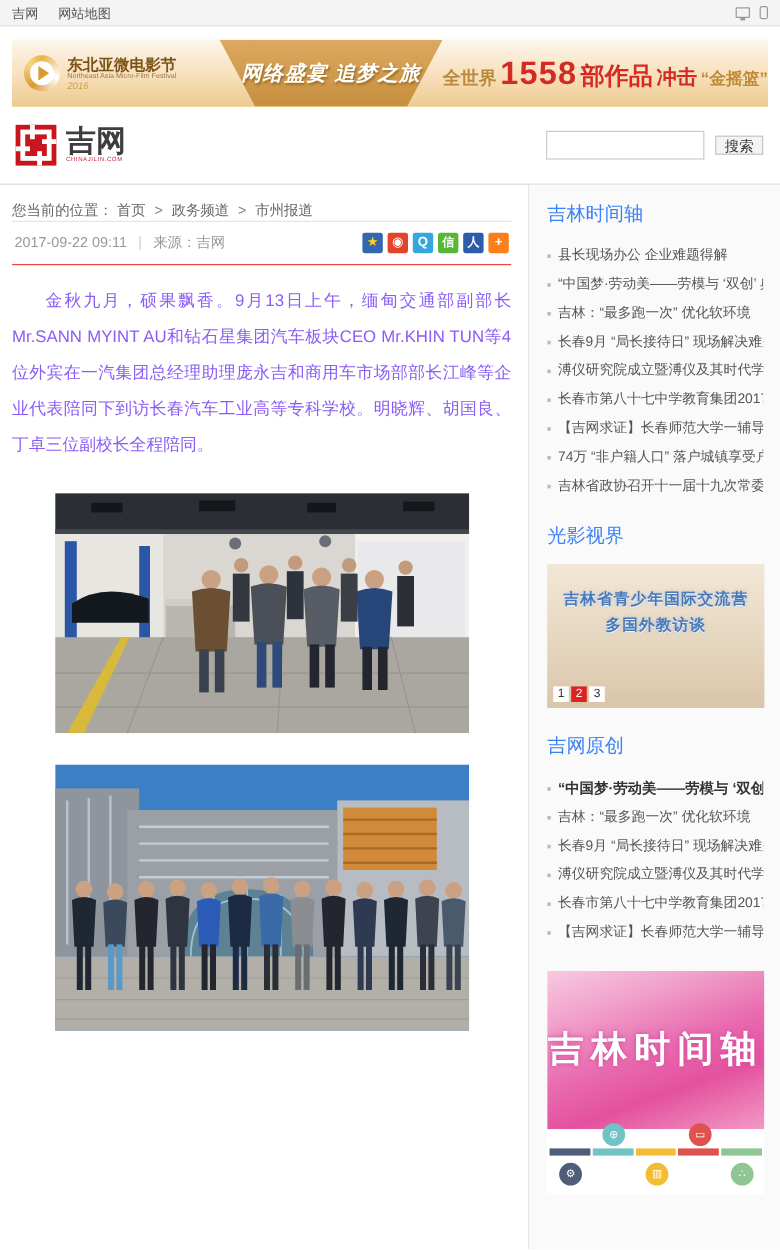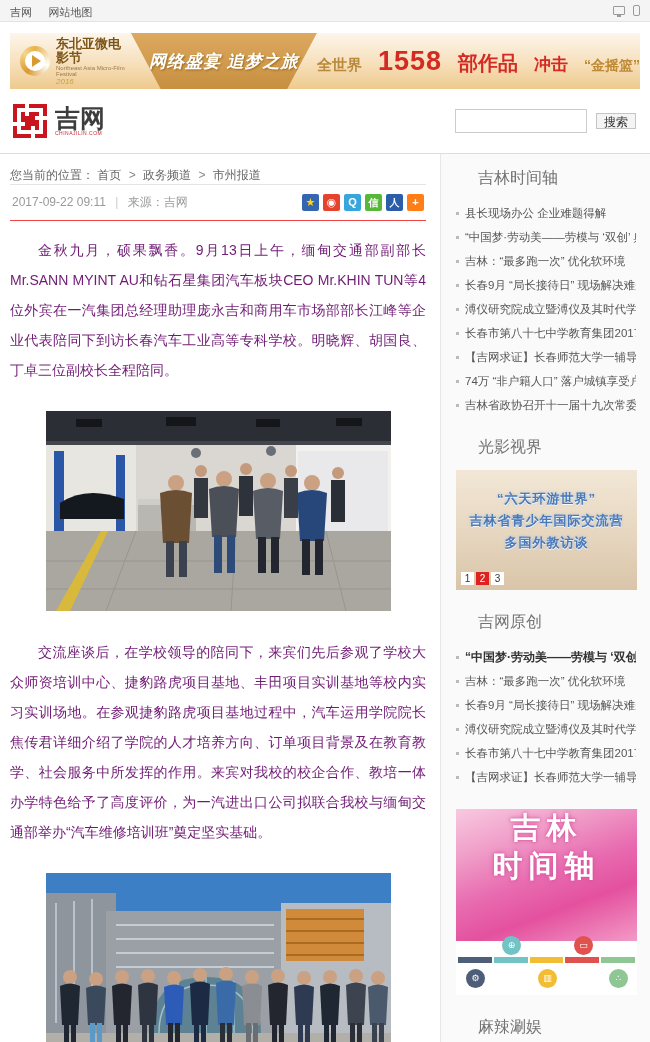--- a/index.html
+++ b/index.html
@@ -28,21 +28,21 @@
   .swirl::after { content:""; position:absolute; left:12px; top:9px; border-left:9px solid #d99a30;
     border-top:6px solid transparent; border-bottom:6px solid transparent; }
   .fest-name { font-size:13px; font-weight:bold; color:#7d5418; line-height:14px; }
   .fest-en { font-size:6px; color:#9a7a4a; }
   .fest-year { font-size:8px; font-style:italic; color:#caa040; }
   .ribbon { height:100%; width:186px; flex:0 0 auto; display:flex; align-items:center; justify-content:center;
     background:linear-gradient(180deg,#dca95f,#c78f3f);
     clip-path:polygon(0 0,100% 0,84% 100%,16% 100%); }
   .ribbon span { color:#fff; font-weight:bold; font-style:italic; font-size:17px; letter-spacing:1px;
     text-shadow:1px 1px 2px #9a6a20; }
-  .tagline { flex:1; display:flex; align-items:baseline; justify-content:center; gap:16px; white-space:nowrap; }
+  .tagline { flex:1; display:flex; align-items:baseline; justify-content:center; gap:3px; white-space:nowrap; }
   .tg-pre { font-size:15px; color:#b98a3c; font-weight:bold; }
   .tg-num { font-size:27px; color:#d42a24; font-weight:bold; letter-spacing:1px; }
   .tg-mid { font-size:20px; color:#d42a24; font-weight:bold; }
   .tg-hit { font-size:17px; color:#d42a24; font-weight:bold; }
   .tg-suf { font-size:14px; color:#bf8a35; font-weight:bold; }
   
   .siteheader { height:64px; display:flex; align-items:center; justify-content:space-between; padding:0 14px 0 12px; }
   .logo { display:flex; align-items:center; gap:7px; cursor:pointer; }
   .logo-mark { width:36px; height:36px; }
   .logo-text-cn { font-size:25px; color:#3d3d3d; font-weight:bold; line-height:24px; }
@@ -66,43 +66,43 @@
   .meta-left .sep { margin:0 6px; color:#ccc; }
   .share { display:flex; gap:4px; }
   .share span { width:17px; height:17px; border-radius:2px; color:#fff; font-size:11px; line-height:17px;
     text-align:center; cursor:pointer; font-weight:bold; }
   .share-qzone { background:#3566b0; color:#ffd215 !important; }
   .share-weibo { background:#e6432f; }
   .share-qq    { background:#37a6dd; }
   .share-wechat{ background:#57b837; font-size:10px !important; }
   .share-renren{ background:#2c5daa; font-size:10px !important; }
   .share-more  { background:#ff7e17; }
-  .para { font-size:14px; line-height:30px; color:#701a75; text-align:justify; text-indent:2em; margin-top:6px; }
+  .para { font-size:14px; line-height:30px; color:#8b5cf6; text-align:justify; text-indent:2em; margin-top:6px; }
   .photo { display:block; width:345px; margin:26px auto; }
   
-  .sb-title { font-size:16px; color:#737373; font-weight:normal; margin-bottom:12px;margin-left:22px; }
+  .sb-title { font-size:16px; color:#3b82f6; font-weight:normal; margin-bottom:12px; }
   .sb-list { list-style:none; margin-bottom:20px;text-align:center; }
   .sb-list li { font-size:11.5px; color:#555; line-height:24px; white-space:nowrap; overflow:hidden;
     cursor:pointer; display:flex; align-items:center; }
   .sb-list li .dot { width:3px; height:3px; background:#bbb; margin-right:6px; flex:0 0 auto; }
   .sb-list li.bold { font-weight:bold; color:#333; font-size:12px; }
   .carousel { width:181px; height:120px; position:relative; overflow:hidden; margin-bottom:22px; cursor:pointer;
     background:linear-gradient(180deg,#f2e7d6 0%,#e6d6bf 55%,#d9c5a8 100%); }
   .car-caption { position:absolute; top:18px; left:0; right:0; text-align:center; }
   .car-caption div { font-size:13px; font-weight:bold; color:#4a79b8; line-height:22px; letter-spacing:1px;
     text-shadow:0 1px 1px #fff, 0 0 3px #9db8d8; }
   .pager { position:absolute; left:5px; bottom:5px; display:flex; gap:2px; }
   .pager span { width:13px; height:13px; background:#fff; color:#333; font-size:10px; line-height:13px;
     text-align:center; cursor:pointer; }
   .pager span.active { background:#d22; color:#fff; }
   
   .promo { width:181px; height:186px; margin-bottom:22px; cursor:pointer; overflow:hidden; background:#fff; }
   .promo-top { height:132px; background:
       linear-gradient(160deg,#f8c9e0 0%,#f09fc9 25%,#e86bb0 50%,#e4519e 70%,#f29ac6 100%);
-    display:flex; flex-direction:column; align-items:center; justify-content:flex-start; }
+    display:flex; align-items:center; justify-content:center; }
   .promo-top div { color:#fff; font-size:30px; font-weight:bold; letter-spacing:6px; line-height:38px;
     text-shadow:0 0 5px #d8529e, 0 0 2px #d8529e; }
   .promo-tl { position:relative; height:54px; background:#fff; }
   .tl-bar { position:absolute; top:16px; left:2px; right:2px; height:6px; display:flex; }
   .tl-bar i { flex:1; margin-right:2px; }
   .tl-bar i:nth-child(1){ background:#4e5d78; } .tl-bar i:nth-child(2){ background:#72c3c6; }
   .tl-bar i:nth-child(3){ background:#f2bd33; } .tl-bar i:nth-child(4){ background:#e0524e; }
   .tl-bar i:nth-child(5){ background:#8ec694; margin-right:0; }
   .tl-dot { position:absolute; width:19px; height:19px; border-radius:50%; color:#fff; font-size:9px;
     line-height:19px; text-align:center; }
@@ -256,21 +256,20 @@
           <rect x="148" y="67" width="14" height="40" fill="#33373f"></rect>
         <circle cx="200" cy="58" r="6" fill="#c49a7c"></circle>
           <rect x="193" y="65" width="14" height="40" fill="#2e323a"></rect>
         <circle cx="245" cy="60" r="6" fill="#c49a7c"></circle>
           <rect x="238" y="67" width="14" height="40" fill="#3a3e46"></rect>
         <circle cx="292" cy="62" r="6" fill="#c49a7c"></circle>
           <rect x="285" y="69" width="14" height="42" fill="#2a2e36"></rect>
       </g>
     </svg>
 
-    <p class="para">交流座谈后，在学校领导的陪同下，来宾们先后参观了学校大众师资培训中心、捷豹路虎项目基地、丰田项目实训基地等校内实习实训场地。在参观捷豹路虎项目基地过程中，汽车运用学院院长焦传君详细介绍了学院的人才培养方向、订单项目背景及在教育教学、社会服务中所发挥的作用。来宾对我校的校企合作、教培一体办学特色给予了高度评价，为一汽进出口公司拟联合我校与缅甸交通部举办“汽车维修培训班”奠定坚实基础。</p>
 
     <svg class="photo" width="345" height="222" viewBox="0 0 345 222">
       <rect width="345" height="222" fill="#3d7fc4"></rect>
       <rect x="0" y="20" width="70" height="140" fill="#8e959c"></rect>
       <g stroke="#b9c2cc" stroke-width="2">
           <line x1="10" y1="30" x2="10" y2="150"></line>
           <line x1="28" y1="28" x2="28" y2="150"></line>
           <line x1="46" y1="26" x2="46" y2="150"></line>
         </g>
       <rect x="60" y="38" width="175" height="122" fill="#9aa0a6"></rect>
@@ -422,21 +421,20 @@
         </li>
       <li>
           <span class="dot"></span>
           <span>吉林省政协召开十一届十九次常委会议</span>
         </li>
     </ul>
 
     <h3 class="sb-title">光影视界</h3>
     <div class="carousel">
       <div class="car-caption">
-        <div>“六天环游世界”</div>
         <div>吉林省青少年国际交流营</div>
         <div>多国外教访谈</div>
       </div>
       <div class="pager">
         <span>1</span>
         <span class="active">2</span>
         <span>3</span>
       </div>
     </div>
 
@@ -482,16 +480,15 @@
             <i></i>
           </div>
         <span class="tl-dot d1">⚙</span>
         <span class="tl-dot d2">⊕</span>
         <span class="tl-dot d3">▥</span>
         <span class="tl-dot d4">▭</span>
         <span class="tl-dot d5">∴</span>
       </div>
     </div>
 
-    <h3 class="sb-title">麻辣涮娱</h3>
 
   </aside>
 </div>
 
 </body></html>

